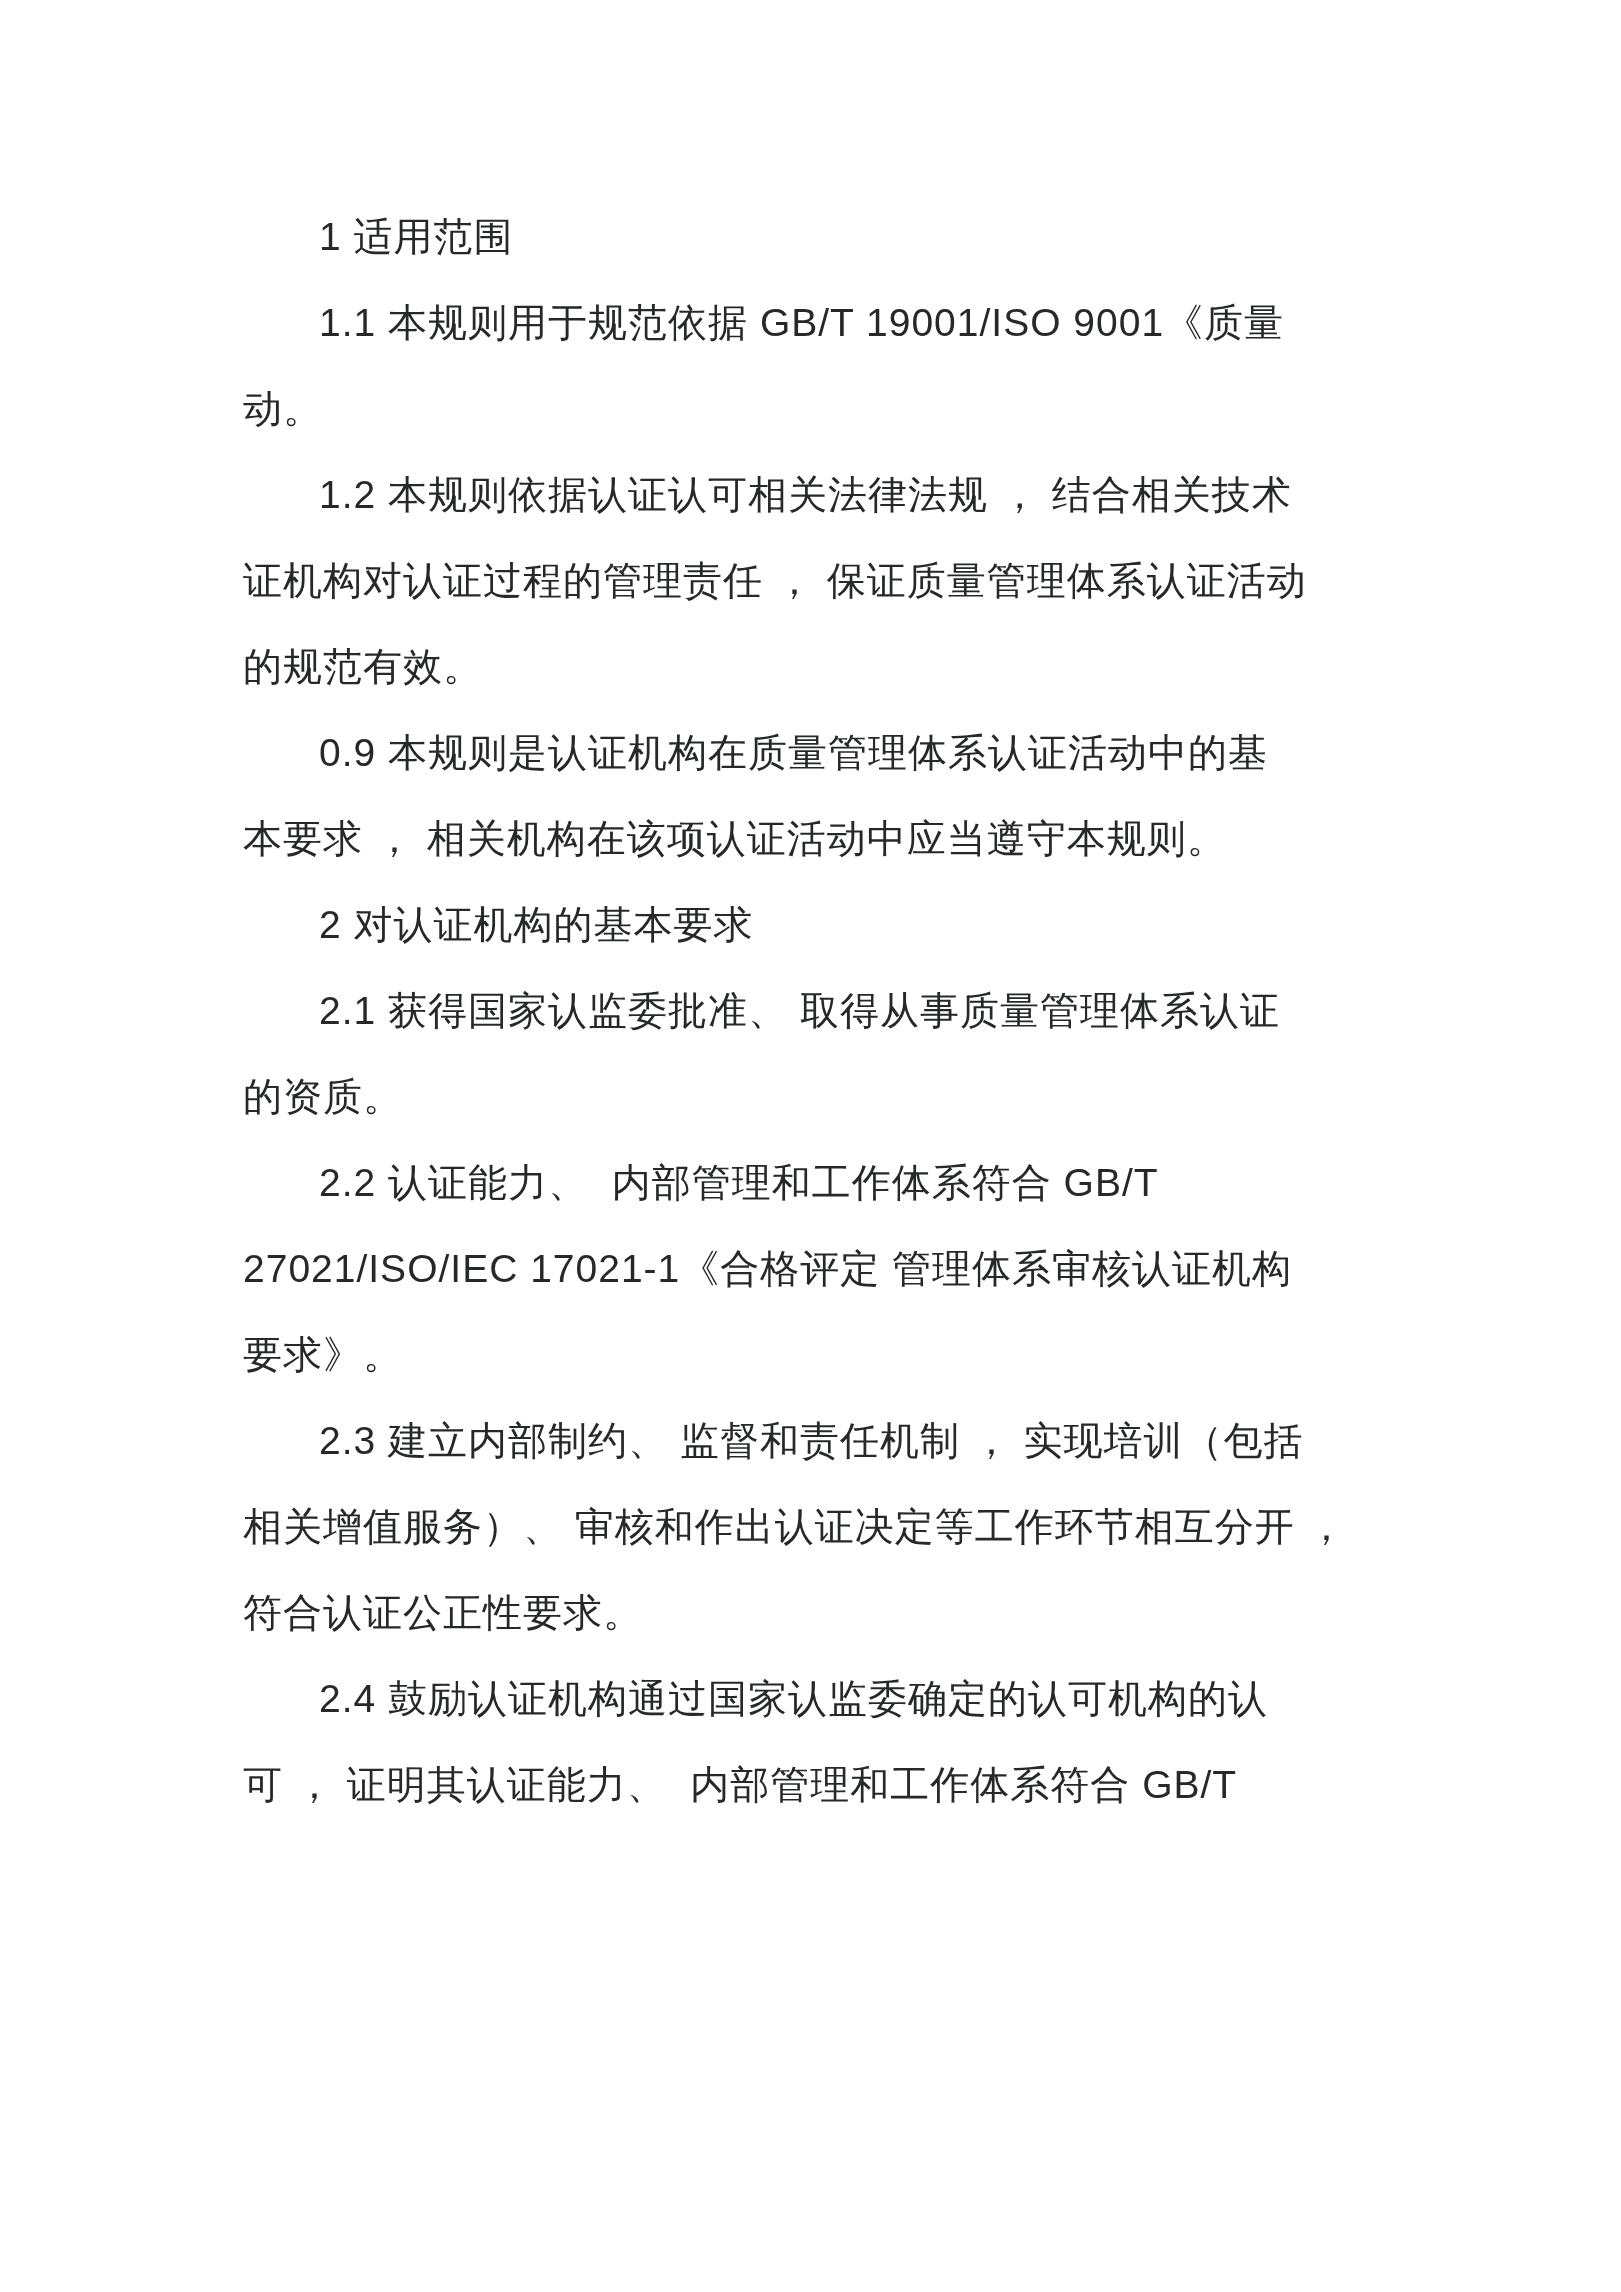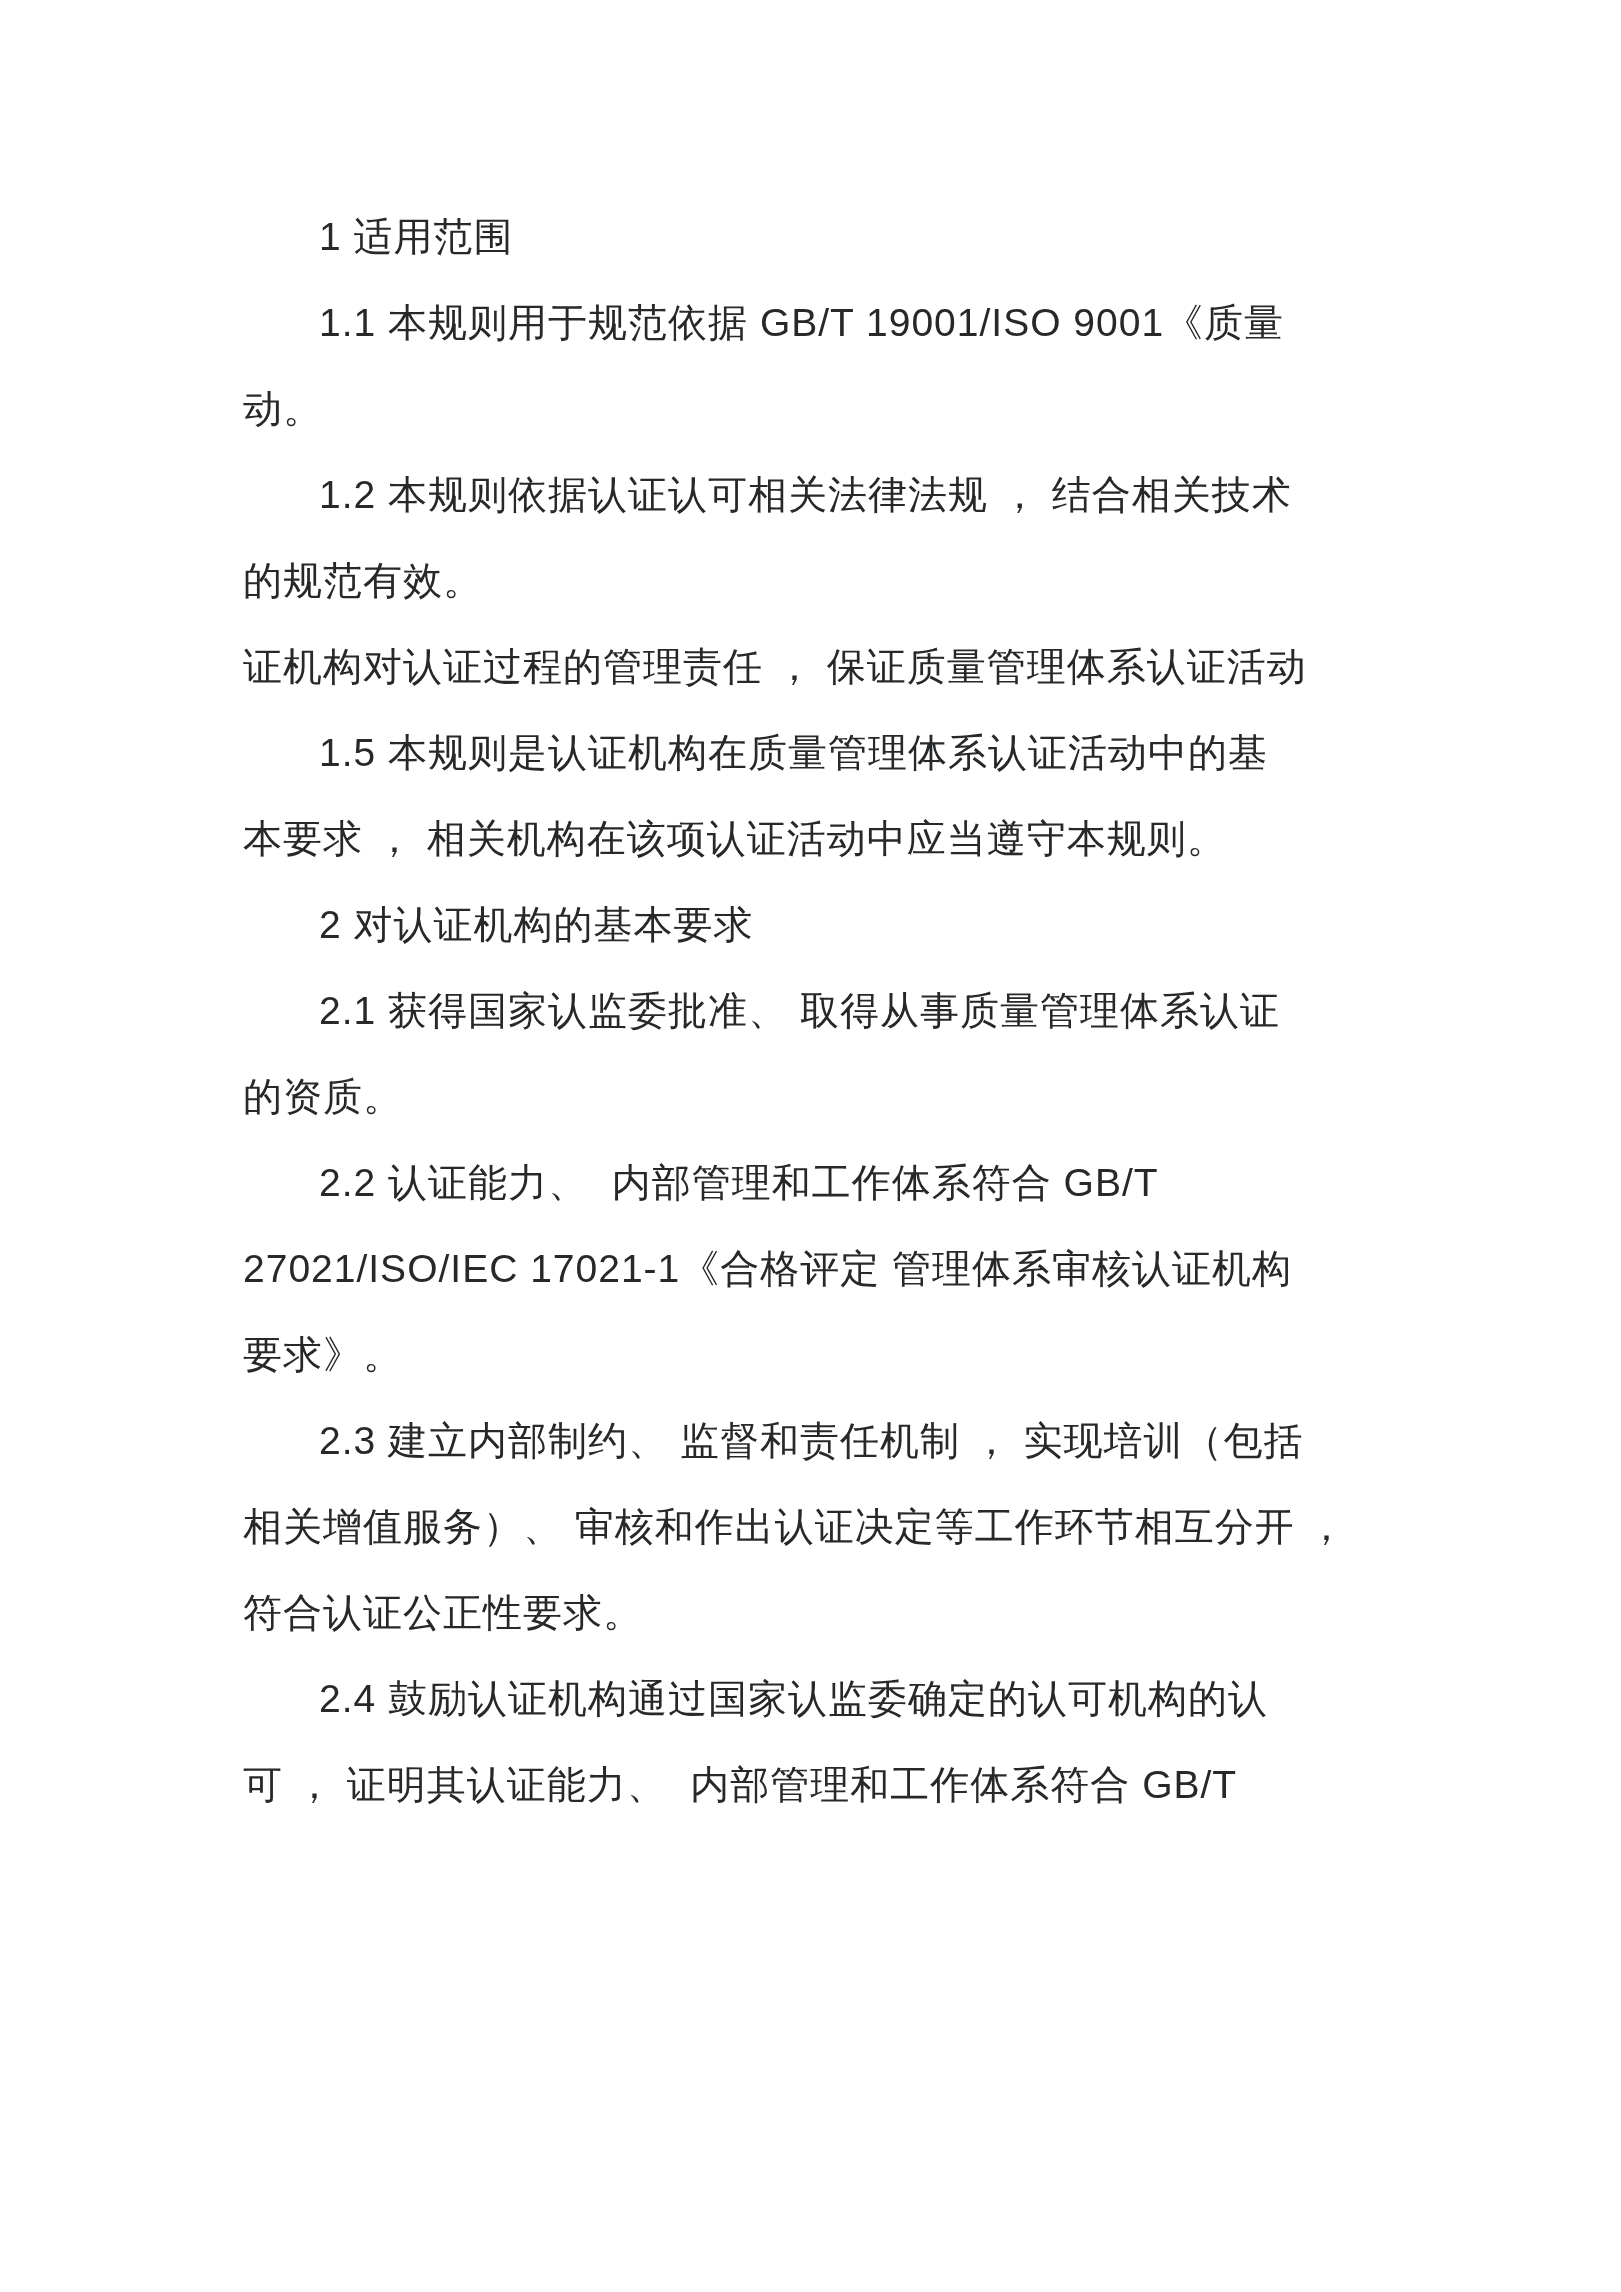--- a/index.html
+++ b/index.html
@@ -30,23 +30,23 @@
   }
 </style>
 </head>
 <body>
 
 <div class="page">
   <div class="line indent">1 适用范围</div>
   <div class="line indent">1.1 本规则用于规范依据 GB/T 19001/ISO 9001《质量</div>
   <div class="line">动。</div>
   <div class="line indent">1.2 本规则依据认证认可相关法律法规 ， 结合相关技术</div>
+  <div class="line">证机构对认证过程的管理责任 ， 保证质量管理体系认证活动</div>
   <div class="line">的规范有效。</div>
-  <div class="line">证机构对认证过程的管理责任 ， 保证质量管理体系认证活动</div>
-  <div class="line indent">1.5 本规则是认证机构在质量管理体系认证活动中的基</div>
+  <div class="line indent">0.9 本规则是认证机构在质量管理体系认证活动中的基</div>
   <div class="line">本要求 ， 相关机构在该项认证活动中应当遵守本规则。</div>
   <div class="line indent">2 对认证机构的基本要求</div>
   <div class="line indent">2.1 获得国家认监委批准、 取得从事质量管理体系认证</div>
   <div class="line">的资质。</div>
   <div class="line indent">2.2 认证能力、  内部管理和工作体系符合 GB/T</div>
   <div class="line">27021/ISO/IEC 17021-1《合格评定 管理体系审核认证机构</div>
   <div class="line">要求》。</div>
   <div class="line indent">2.3 建立内部制约、 监督和责任机制 ， 实现培训（包括</div>
   <div class="line">相关增值服务）、 审核和作出认证决定等工作环节相互分开 ，</div>
   <div class="line">符合认证公正性要求。</div>

